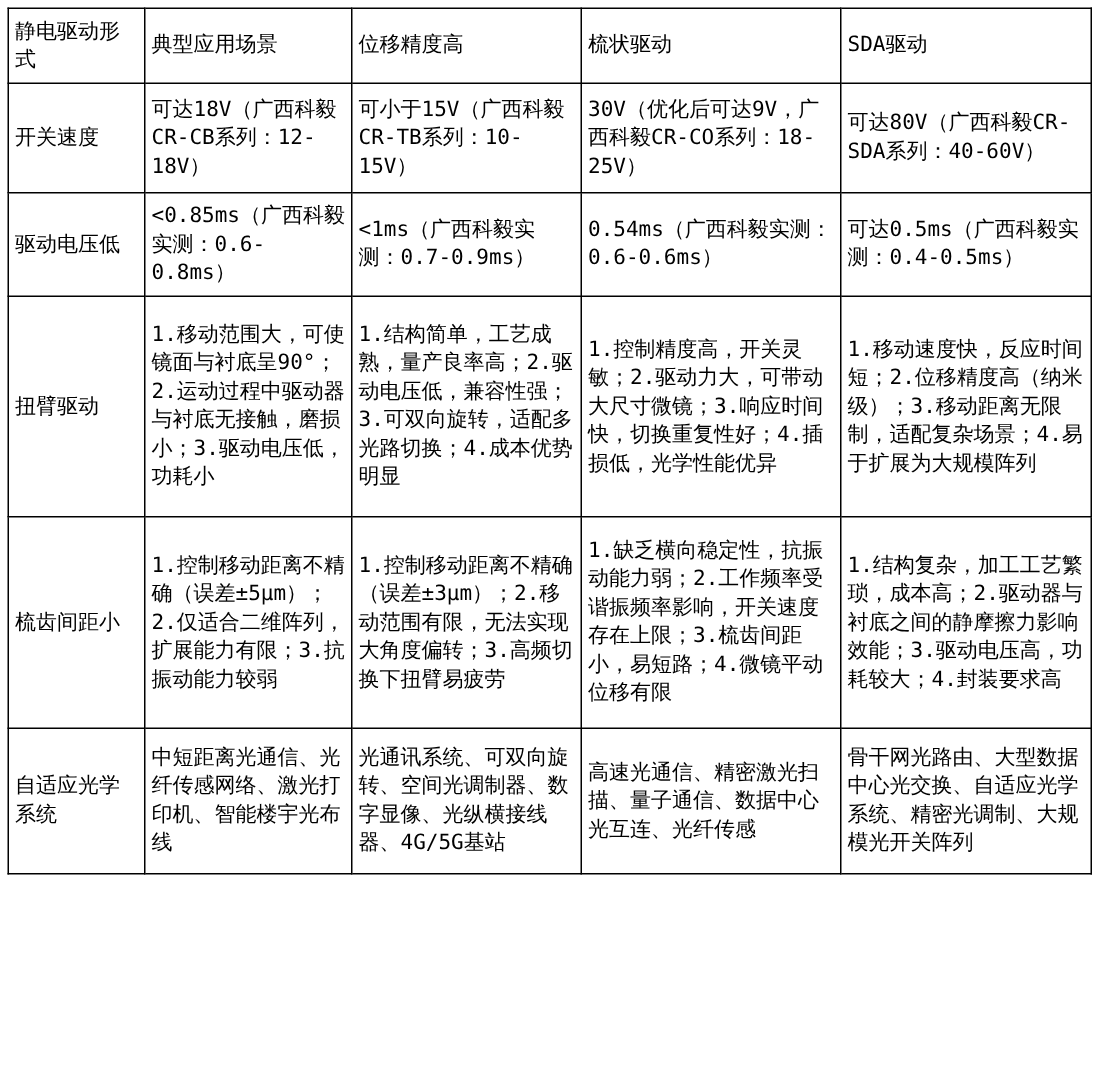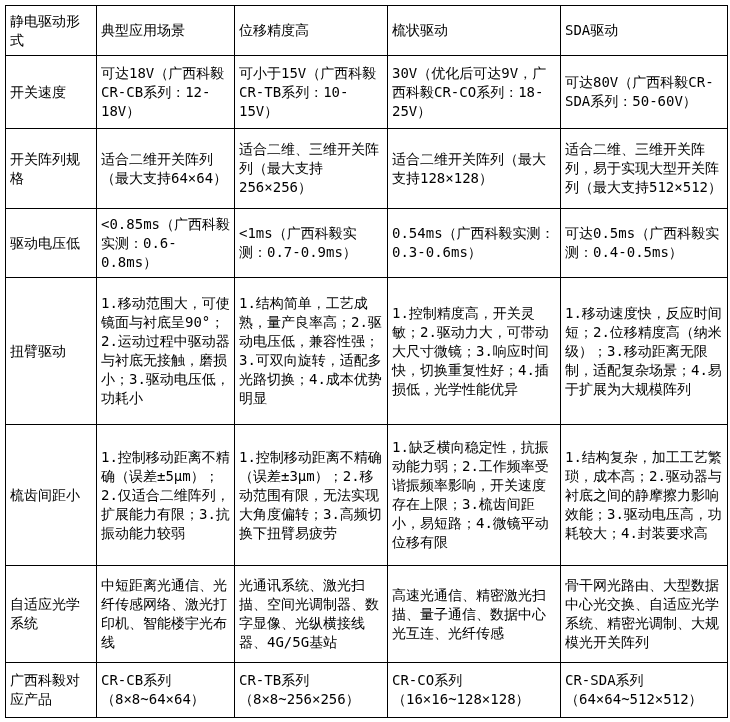--- a/index.html
+++ b/index.html
@@ -55,62 +55,44 @@
       <td>典型应用场景</td>
       <td>位移精度高</td>
       <td>梳状驱动</td>
       <td>SDA驱动</td>
     </tr>
     <tr class="r2">
       <td>开关速度</td>
       <td>可达18V（广西科毅CR-CB系列：12-18V）</td>
       <td>可小于15V（广西科毅CR-TB系列：10-15V）</td>
       <td>30V（优化后可达9V，广西科毅CR-CO系列：18-25V）</td>
-      <td>可达80V（广西科毅CR-SDA系列：50-60V）</td>
-    </tr>
-    <tr class="r3">
-      <td>开关阵列规格</td>
-      <td>适合二维开关阵列（最大支持64×64）</td>
-      <td>适合二维、三维开关阵列（最大支持256×256）</td>
-      <td>适合二维开关阵列（最大支持128×128）</td>
-      <td>适合二维、三维开关阵列，易于实现大型开关阵列（最大支持512×512）</td>
+      <td>可达80V（广西科毅CR-SDA系列：40-60V）</td>
     </tr>
     <tr class="r4">
       <td>驱动电压低</td>
       <td>&lt;0.85ms（广西科毅实测：0.6-0.8ms）</td>
       <td>&lt;1ms（广西科毅实测：0.7-0.9ms）</td>
-      <td>0.54ms（广西科毅实测：0.3-0.6ms）</td>
+      <td>0.54ms（广西科毅实测：0.6-0.6ms）</td>
       <td>可达0.5ms（广西科毅实测：0.4-0.5ms）</td>
     </tr>
     <tr class="r5">
       <td>扭臂驱动</td>
       <td>1.移动范围大，可使镜面与衬底呈90°；2.运动过程中驱动器与衬底无接触，磨损小；3.驱动电压低，功耗小</td>
       <td>1.结构简单，工艺成熟，量产良率高；2.驱动电压低，兼容性强；3.可双向旋转，适配多光路切换；4.成本优势明显</td>
       <td>1.控制精度高，开关灵敏；2.驱动力大，可带动大尺寸微镜；3.响应时间快，切换重复性好；4.插损低，光学性能优异</td>
       <td>1.移动速度快，反应时间短；2.位移精度高（纳米级）；3.移动距离无限制，适配复杂场景；4.易于扩展为大规模阵列</td>
     </tr>
     <tr class="r6">
       <td>梳齿间距小</td>
       <td>1.控制移动距离不精确（误差±5μm）；2.仅适合二维阵列，扩展能力有限；3.抗振动能力较弱</td>
       <td>1.控制移动距离不精确（误差±3μm）；2.移动范围有限，无法实现大角度偏转；3.高频切换下扭臂易疲劳</td>
       <td>1.缺乏横向稳定性，抗振动能力弱；2.工作频率受谐振频率影响，开关速度存在上限；3.梳齿间距小，易短路；4.微镜平动位移有限</td>
       <td>1.结构复杂，加工工艺繁琐，成本高；2.驱动器与衬底之间的静摩擦力影响效能；3.驱动电压高，功耗较大；4.封装要求高</td>
     </tr>
     <tr class="r7">
       <td>自适应光学系统</td>
       <td>中短距离光通信、光纤传感网络、激光打印机、智能楼宇光布线</td>
-      <td>光通讯系统、激光扫描、空间光调制器、数字显像、光纵横接线器、4G/5G基站</td>
+      <td>光通讯系统、可双向旋转、空间光调制器、数字显像、光纵横接线器、4G/5G基站</td>
       <td>高速光通信、精密激光扫描、量子通信、数据中心光互连、光纤传感</td>
       <td>骨干网光路由、大型数据中心光交换、自适应光学系统、精密光调制、大规模光开关阵列</td>
-    </tr>
-    <tr class="r8">
-      <td>广西科毅对应产品</td>
-      <td>CR-CB系列
-（8×8~64×64）</td>
-      <td>CR-TB系列
-（8×8~256×256）</td>
-      <td>CR-CO系列
-（16×16~128×128）</td>
-      <td>CR-SDA系列
-（64×64~512×512）</td>
     </tr>
   </tbody>
 </table>
 
 </body></html>

